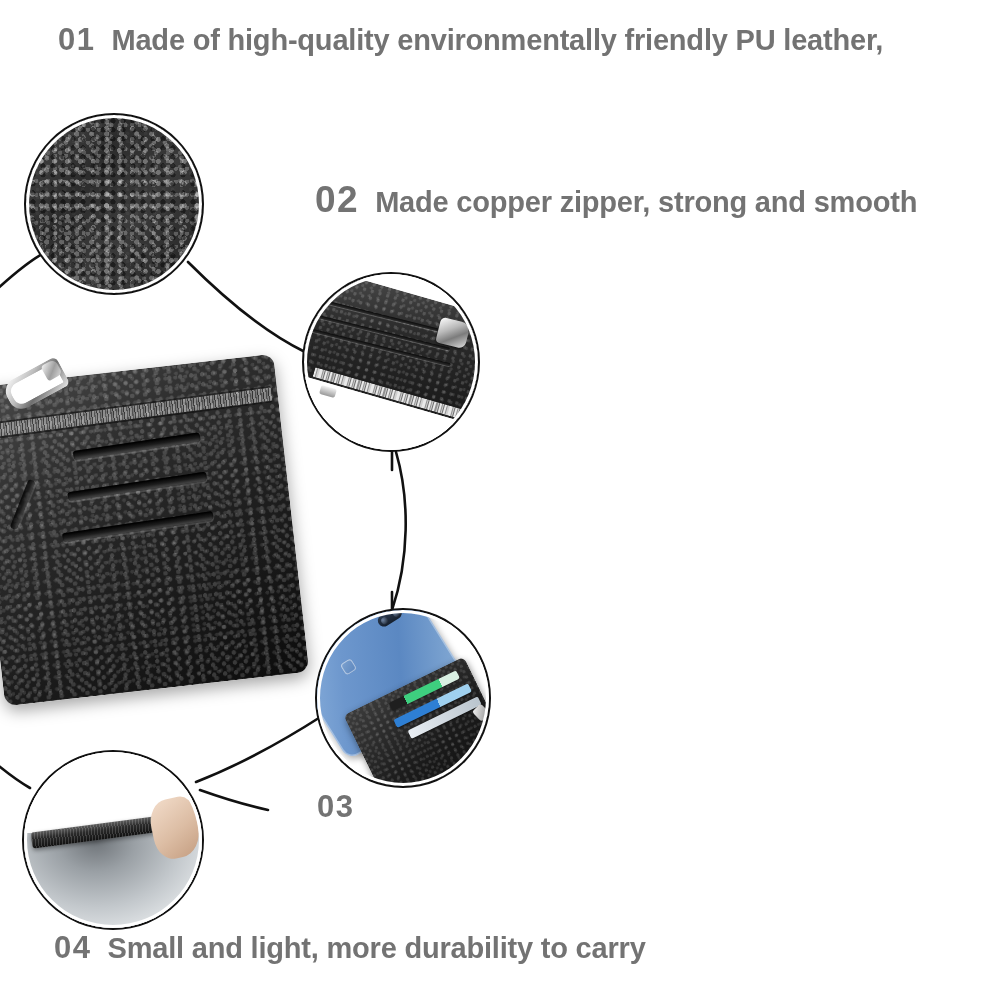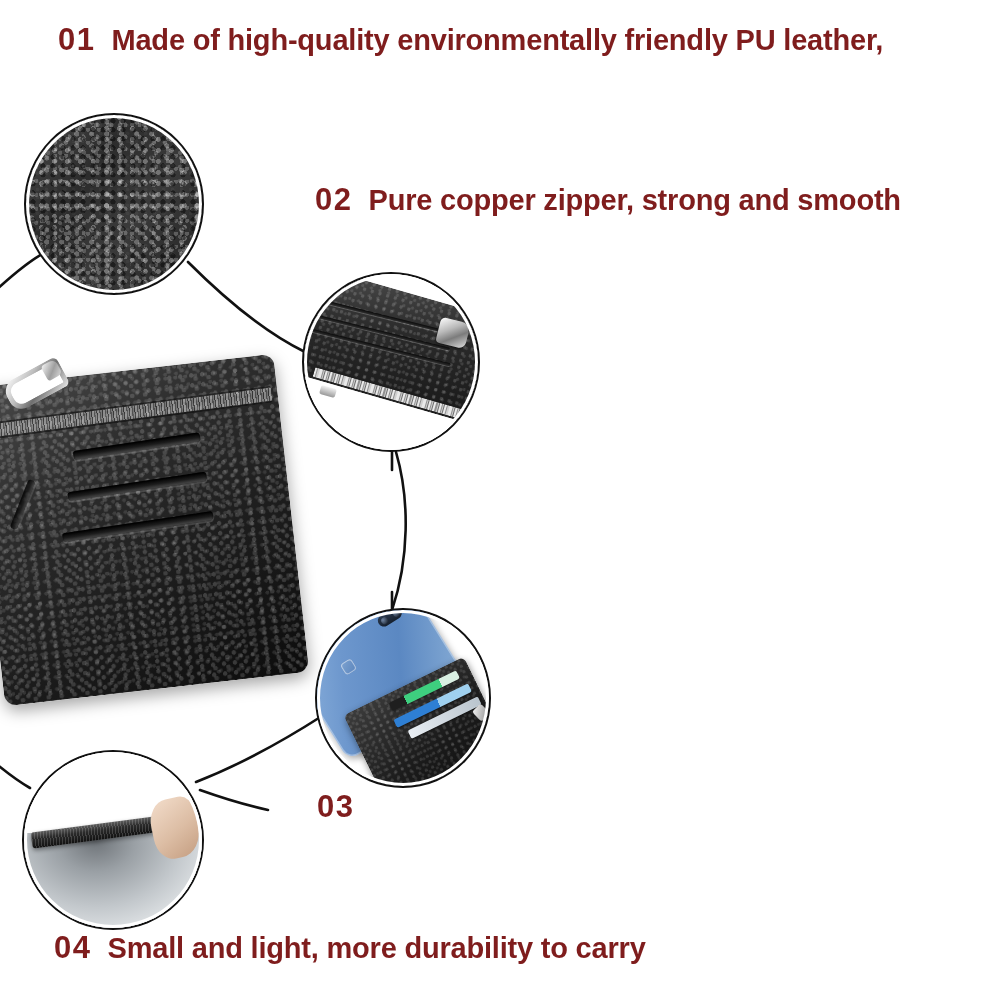--- a/index.html
+++ b/index.html
@@ -7,38 +7,38 @@
     width:1000px;height:1000px;
     background:#ffffff;
     font-family:"Liberation Sans", sans-serif;
     overflow:hidden;
   }
   #stage{position:relative;width:1000px;height:1000px;background:#fff;}
 
   
   .feature-text{
     position:absolute;
-    color:#7f1d1d;
+    color:#737373;
     font-family:"Liberation Sans", sans-serif;
     font-weight:bold;
     letter-spacing:-0.2px;
     white-space:nowrap;
   }
   .num{
     font-weight:bold;
     letter-spacing:1.5px;
     display:inline-block;
   }
 
   #t1{left:58px;top:14px;font-size:29px;line-height:52px;}
   #t1 .num{font-size:31px;margin-right:16px;}
   #t1 .l2{display:block;margin-left:64px;}
 
   #t2{left:315px;top:180px;font-size:29px;line-height:40px;}
-  #t2 .num{font-size:31px;margin-right:16px;}
+  #t2 .num{font-size:37px;margin-right:16px;}
 
   #t3{left:317px;top:788px;font-size:29px;line-height:38px;}
   #t3 .num{font-size:31px;display:block;}
 
   #t4{left:54px;top:928px;font-size:29px;line-height:40px;}
   #t4 .num{font-size:31px;margin-right:16px;text-align:center;}
 
   
   #connectors{position:absolute;left:0;top:0;width:1000px;height:1000px;}
 
@@ -331,21 +331,21 @@
       <div class="finger"></div>
     </div>
     <div class="inner-ring"></div>
   </div>
 
   <div class="feature-text" id="t1">
     <span class="num">01</span><span>Made of high-quality environmentally friendly PU leather,</span>
   </div>
 
   <div class="feature-text" id="t2">
-    <span class="num">02</span><span>Pure copper zipper, strong and smooth</span>
+    <span class="num">02</span><span>Made copper zipper, strong and smooth</span>
   </div>
 
   <div class="feature-text" id="t3">
     <span class="num">03</span>
   </div>
 
   <div class="feature-text" id="t4">
     <span class="num">04</span><span>Small and light, more durability to carry</span>
   </div>
 

